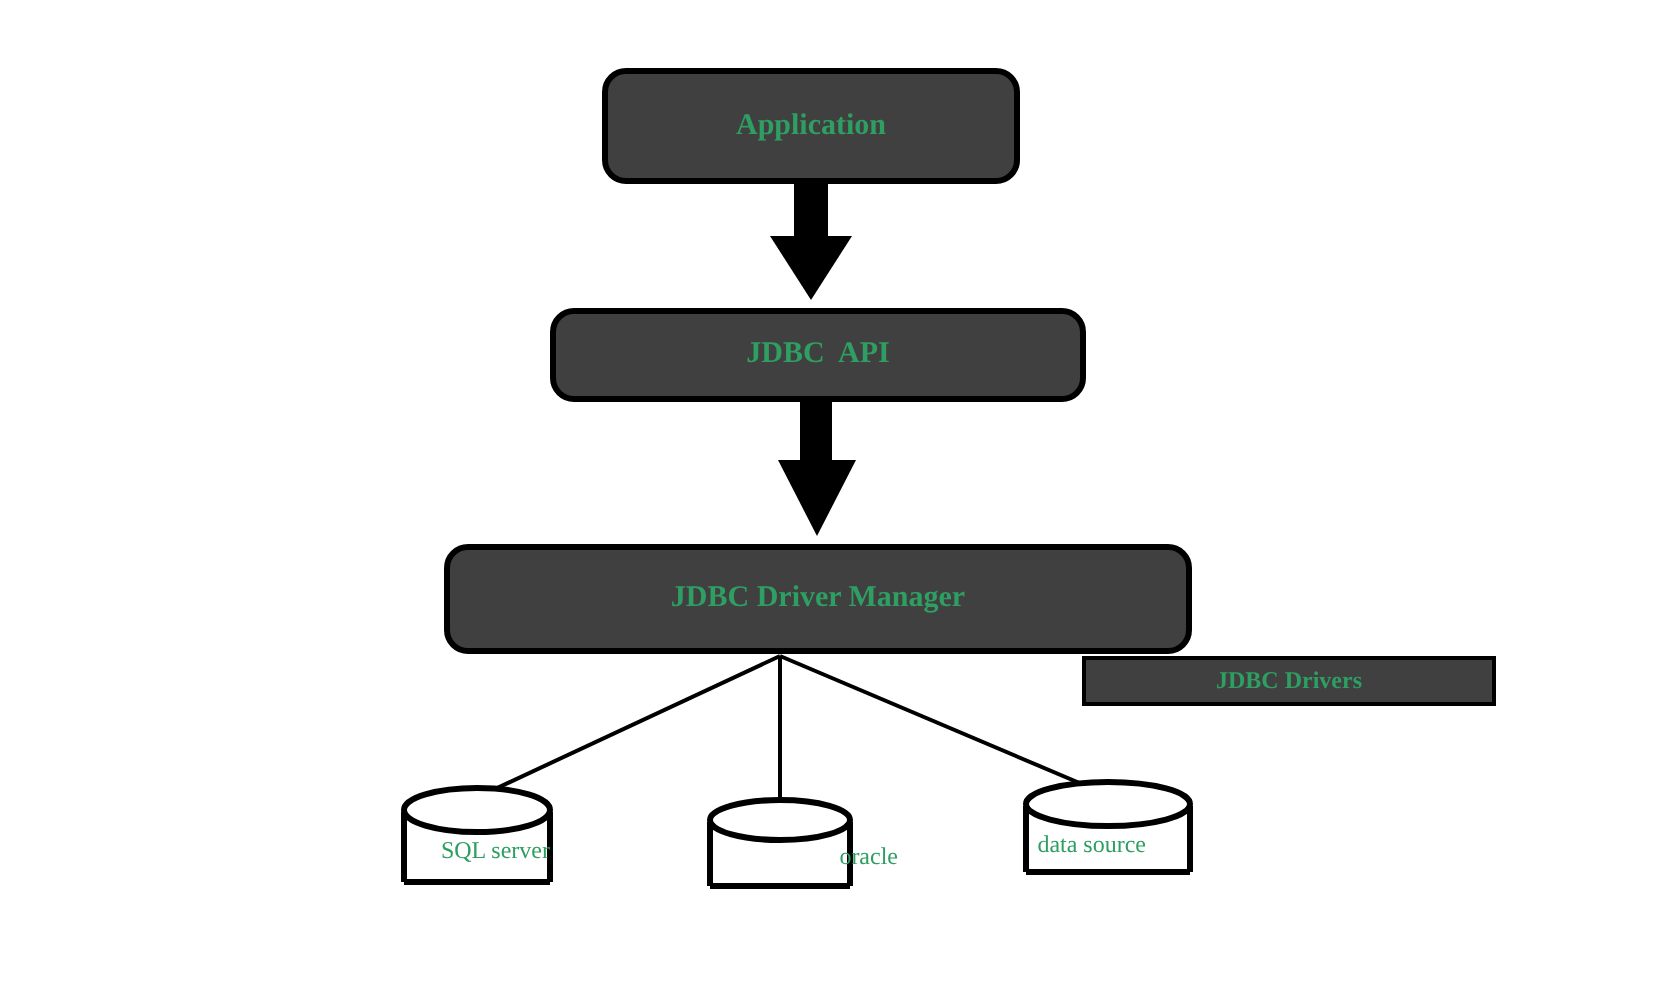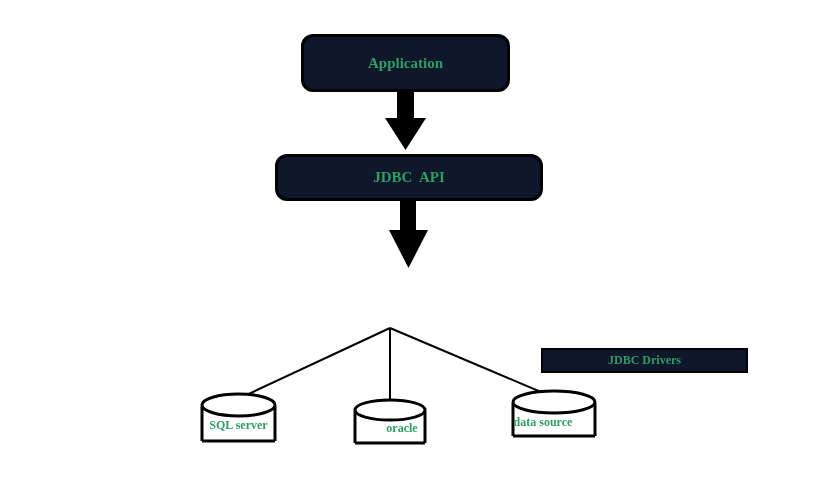--- a/index.html
+++ b/index.html
@@ -20,21 +20,21 @@
   #svg-layer {
     position: absolute;
     left: 0;
     top: 0;
     width: 835px;
     height: 500px;
   }
   .node {
     position: absolute;
     box-sizing: border-box;
-    background: #0f172a;
+    background: #404040;
     display: flex;
     align-items: center;
     justify-content: center;
     text-align: center;
     color: #2e9e62;
     font-weight: bold;
     line-height: 1.25;
     z-index: 3;
   }
   .rounded-node {
@@ -61,31 +61,31 @@
   }
   #node-driver-manager {
     left: 222px;
     top: 272px;
     width: 374px;
     height: 55px;
     font-size: 15px;
   }
   #node-jdbc-drivers {
     left: 541px;
-    top: 348px;
+    top: 328px;
     width: 207px;
     height: 25px;
     font-size: 12px;
   }
   .db-label {
     position: absolute;
     color: #2e9e62;
-    font-weight: bold;
+    font-weight: normal;
     font-size: 12px;
-    text-align: center;
+    text-align: right;
     z-index: 4;
     white-space: nowrap;
   }
   #db-label-sqlserver {
     left: 202px;
     top: 418px;
     width: 73px;
   }
   #db-label-oracle {
     left: 355px;
@@ -151,20 +151,23 @@
   <div class="node rounded-node" id="node-application">
     <div>
       <div>Application</div>
     </div>
   </div>
 
   <div class="node rounded-node" id="node-jdbc-api">
     <span style="white-space:pre">JDBC  API</span>
   </div>
 
+  <div class="node rounded-node" id="node-driver-manager">
+    <span>JDBC Driver Manager</span>
+  </div>
 
   <div class="node thin-node" id="node-jdbc-drivers">
     <span>JDBC Drivers</span>
   </div>
 
   <div class="db-label" id="db-label-sqlserver">SQL server</div>
   <div class="db-label" id="db-label-oracle">oracle</div>
   <div class="db-label" id="db-label-datasource">data source</div>
 
 </div>

